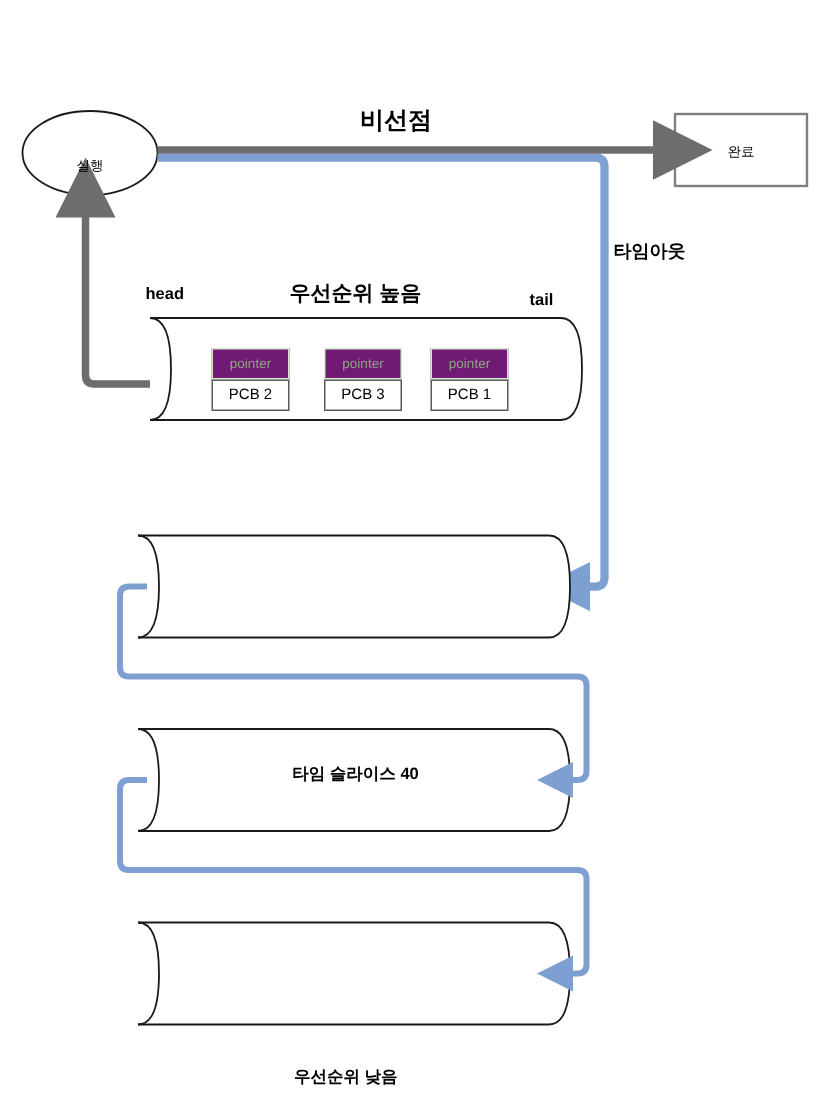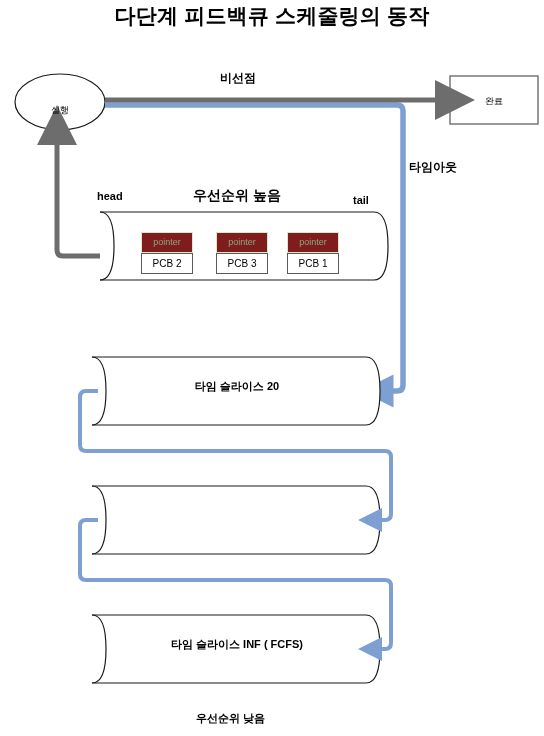--- a/index.html
+++ b/index.html
@@ -32,21 +32,21 @@
     line-height: 1.1;
   }
   #page-title {
     left: 0;
     top: 4px;
     width: 544px;
     text-align: center;
     font-size: 21px;
     letter-spacing: 0.2px;
   }
-  #label-nonpreempt { left: 220px; top: 72px; font-size: 12px; }
+  #label-nonpreempt { left: 240px; top: 72px; font-size: 16px; }
   #label-timeout    { left: 409px; top: 161px; font-size: 12px; }
   #label-head       { left: 97px;  top: 190px; font-size: 11px; }
   #label-tail       { left: 353px; top: 194px; font-size: 11px; }
   #label-prio-high  { left: 193px; top: 188px; font-size: 14px; }
   #label-prio-low   { left: 196px; top: 684px; font-size: 11px; margin-top: 28px; }
 
   .node-text {
     position: absolute;
     color: #000000;
     white-space: nowrap;
@@ -64,21 +64,21 @@
     font-size: 11px;
     font-weight: bold;
   }
   #text-queue-0 { left: 98px; top: 379px; width: 278px; }
   #text-queue-1 { left: 98px; top: 508px; width: 278px; }
   #text-queue-2 { left: 98px; top: 637px; width: 278px; }
 
   .pcb-group { position: absolute; width: 52px; }
   .pcb-ptr {
     height: 19px;
-    background: #7f1d1d;
+    background: #701a75;
     border: 1px solid #d7e8cd;
     color: #8aa87e;
     font-size: 9px;
     text-align: center;
     line-height: 19px;
   }
   .pcb-box {
     height: 19px;
     background: #ffffff;
     border: 1px solid #5a5a5a;
@@ -134,21 +134,20 @@
     <g>
       <path d="M 92 615 L 366 615 Q 380 615 380 649 Q 380 683 366 683 L 92 683" fill="#ffffff" stroke="#1a1a1a" stroke-width="1.2"></path>
       <path d="M 92 615 Q 106 615 106 649 Q 106 683 92 683" fill="none" stroke="#1a1a1a" stroke-width="1.2"></path>
     </g>
 
     <path d="M 98 391 L 86 391 Q 80 391 80 397 L 80 445 Q 80 451 86 451 L 385 451 Q 391 451 391 457 L 391 514 Q 391 520 385 520 L 378 520" fill="none" stroke="#7e9fd1" stroke-width="4" marker-end="url(#blue-head)"></path>
 
     <path d="M 98 520 L 86 520 Q 80 520 80 526 L 80 574 Q 80 580 86 580 L 385 580 Q 391 580 391 586 L 391 643 Q 391 649 385 649 L 378 649" fill="none" stroke="#7e9fd1" stroke-width="4" marker-end="url(#blue-head)"></path>
   </svg>
 
-  <div class="lbl" id="page-title">다단계 피드백큐 스케줄링의 동작</div>
 
   <div class="node-text" id="text-running">실행</div>
 
   <div class="node-text" id="text-done">완료</div>
 
   <div class="lbl" id="label-nonpreempt">비선점</div>
 
   <div class="lbl" id="label-timeout">타임아웃</div>
 
   <div class="lbl" id="label-head">head</div>
@@ -167,16 +166,15 @@
   <div class="pcb-group" id="pcb-1">
     <div class="pcb-ptr">pointer</div>
     <div class="pcb-box">PCB 3</div>
   </div>
 
   <div class="pcb-group" id="pcb-2">
     <div class="pcb-ptr">pointer</div>
     <div class="pcb-box">PCB 1</div>
   </div>
 
-  <div class="node-text queue-text" id="text-queue-0">타임 슬라이스 20</div>
-  <div class="node-text queue-text" id="text-queue-2">타임 슬라이스 INF ( FCFS)</div>
+  <div class="node-text queue-text" id="text-queue-1">타임 슬라이스 40</div>
 
 </div>
 
 </body></html>

